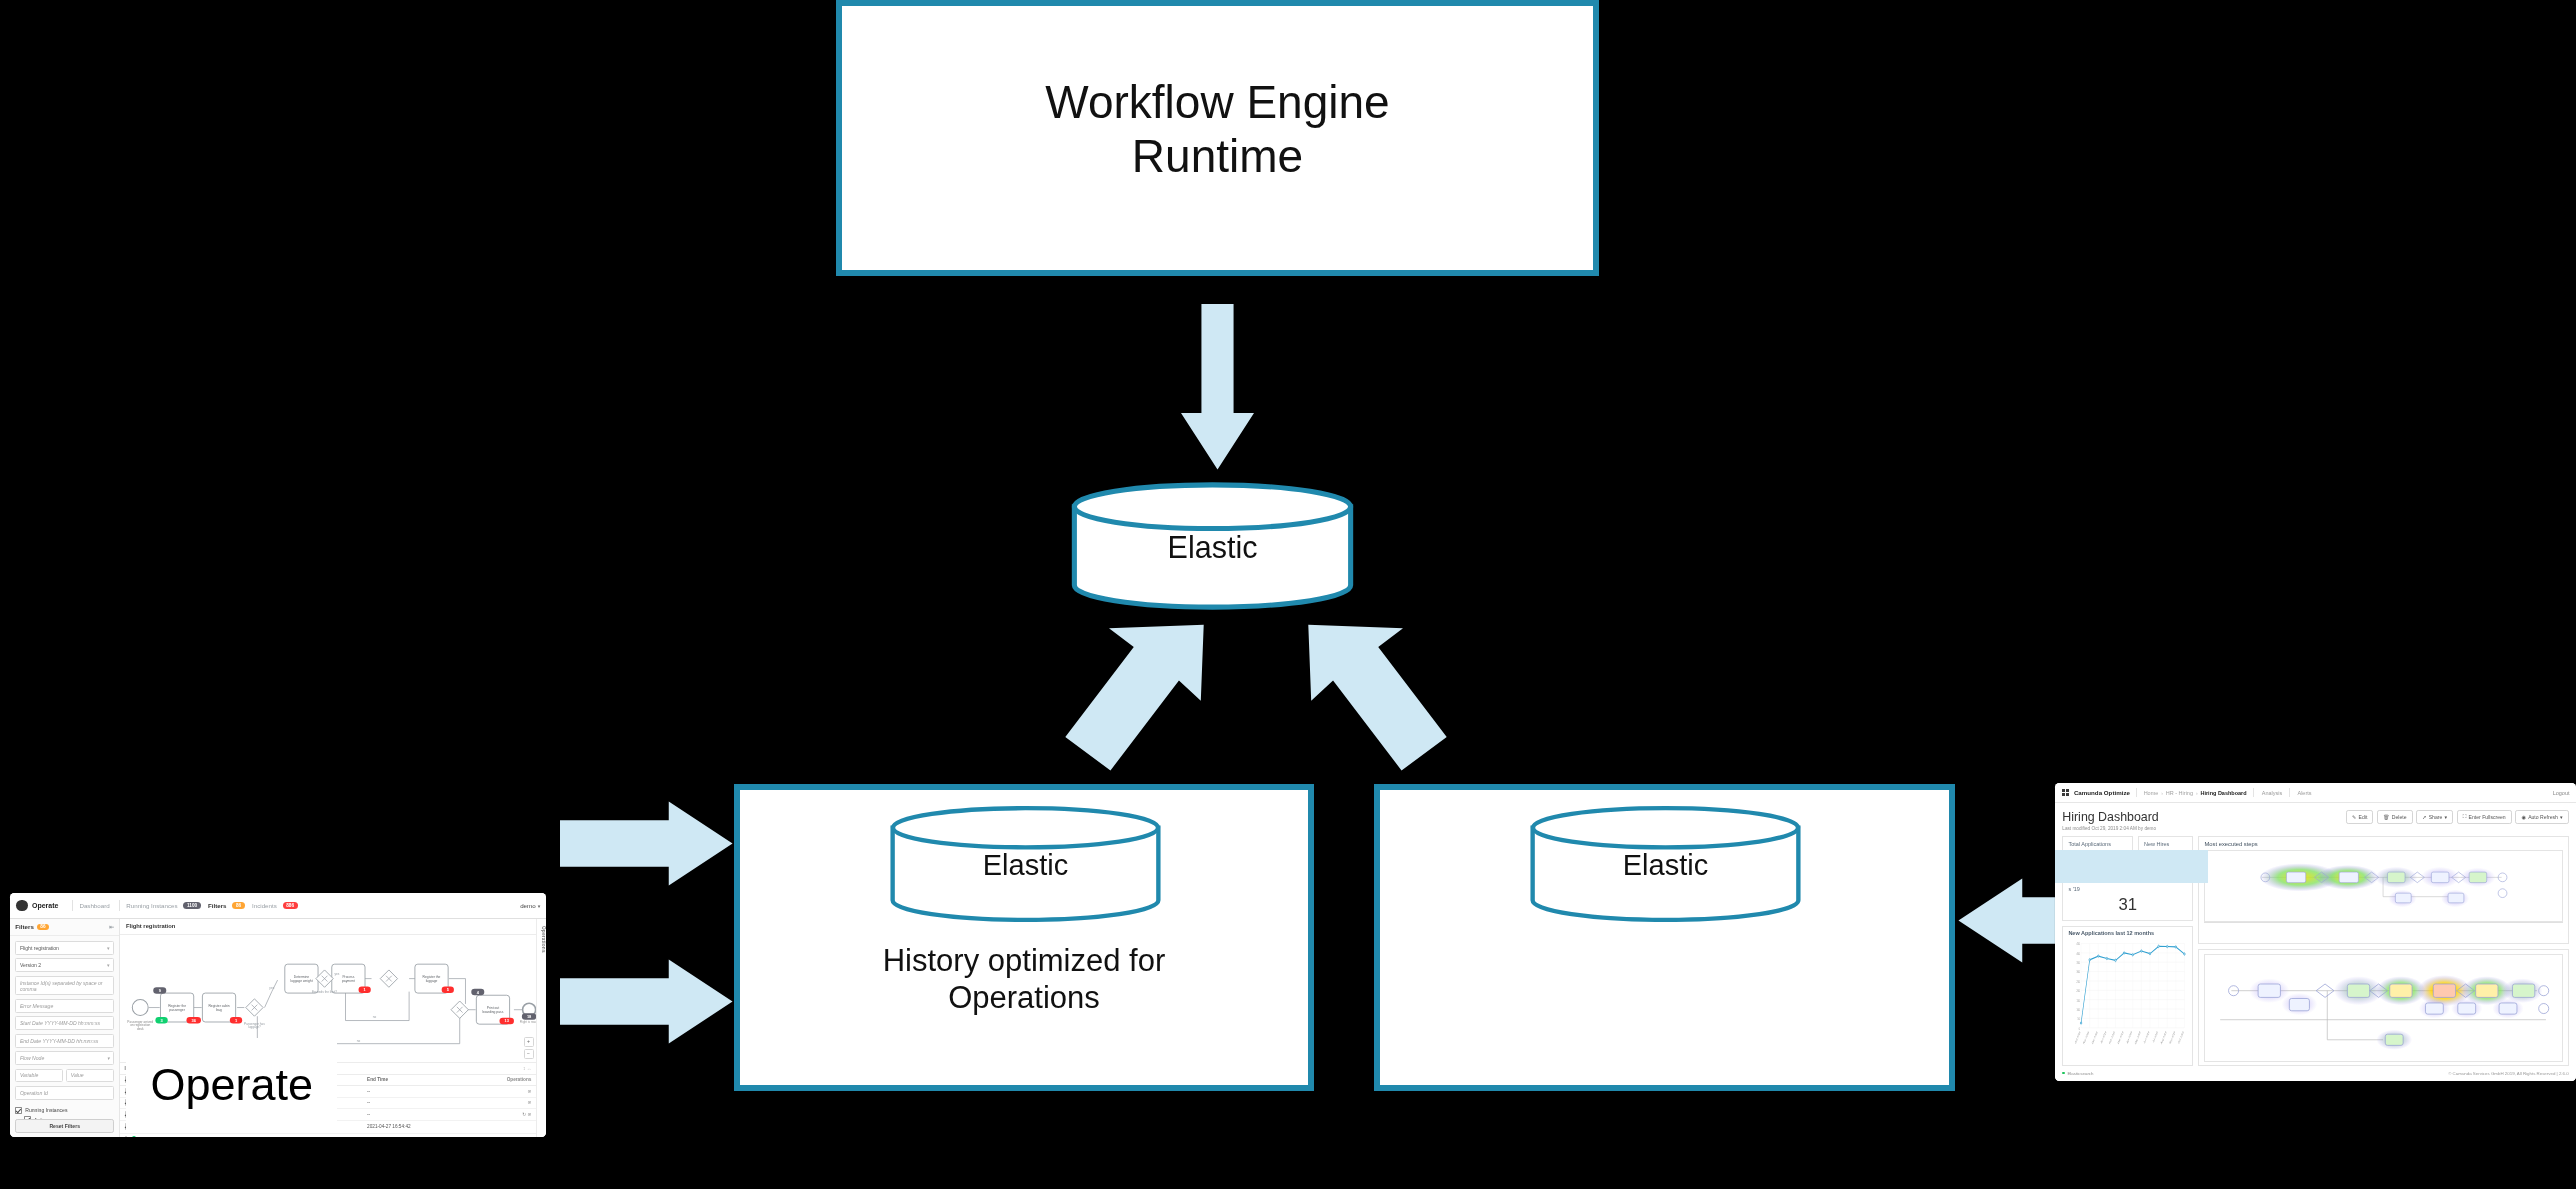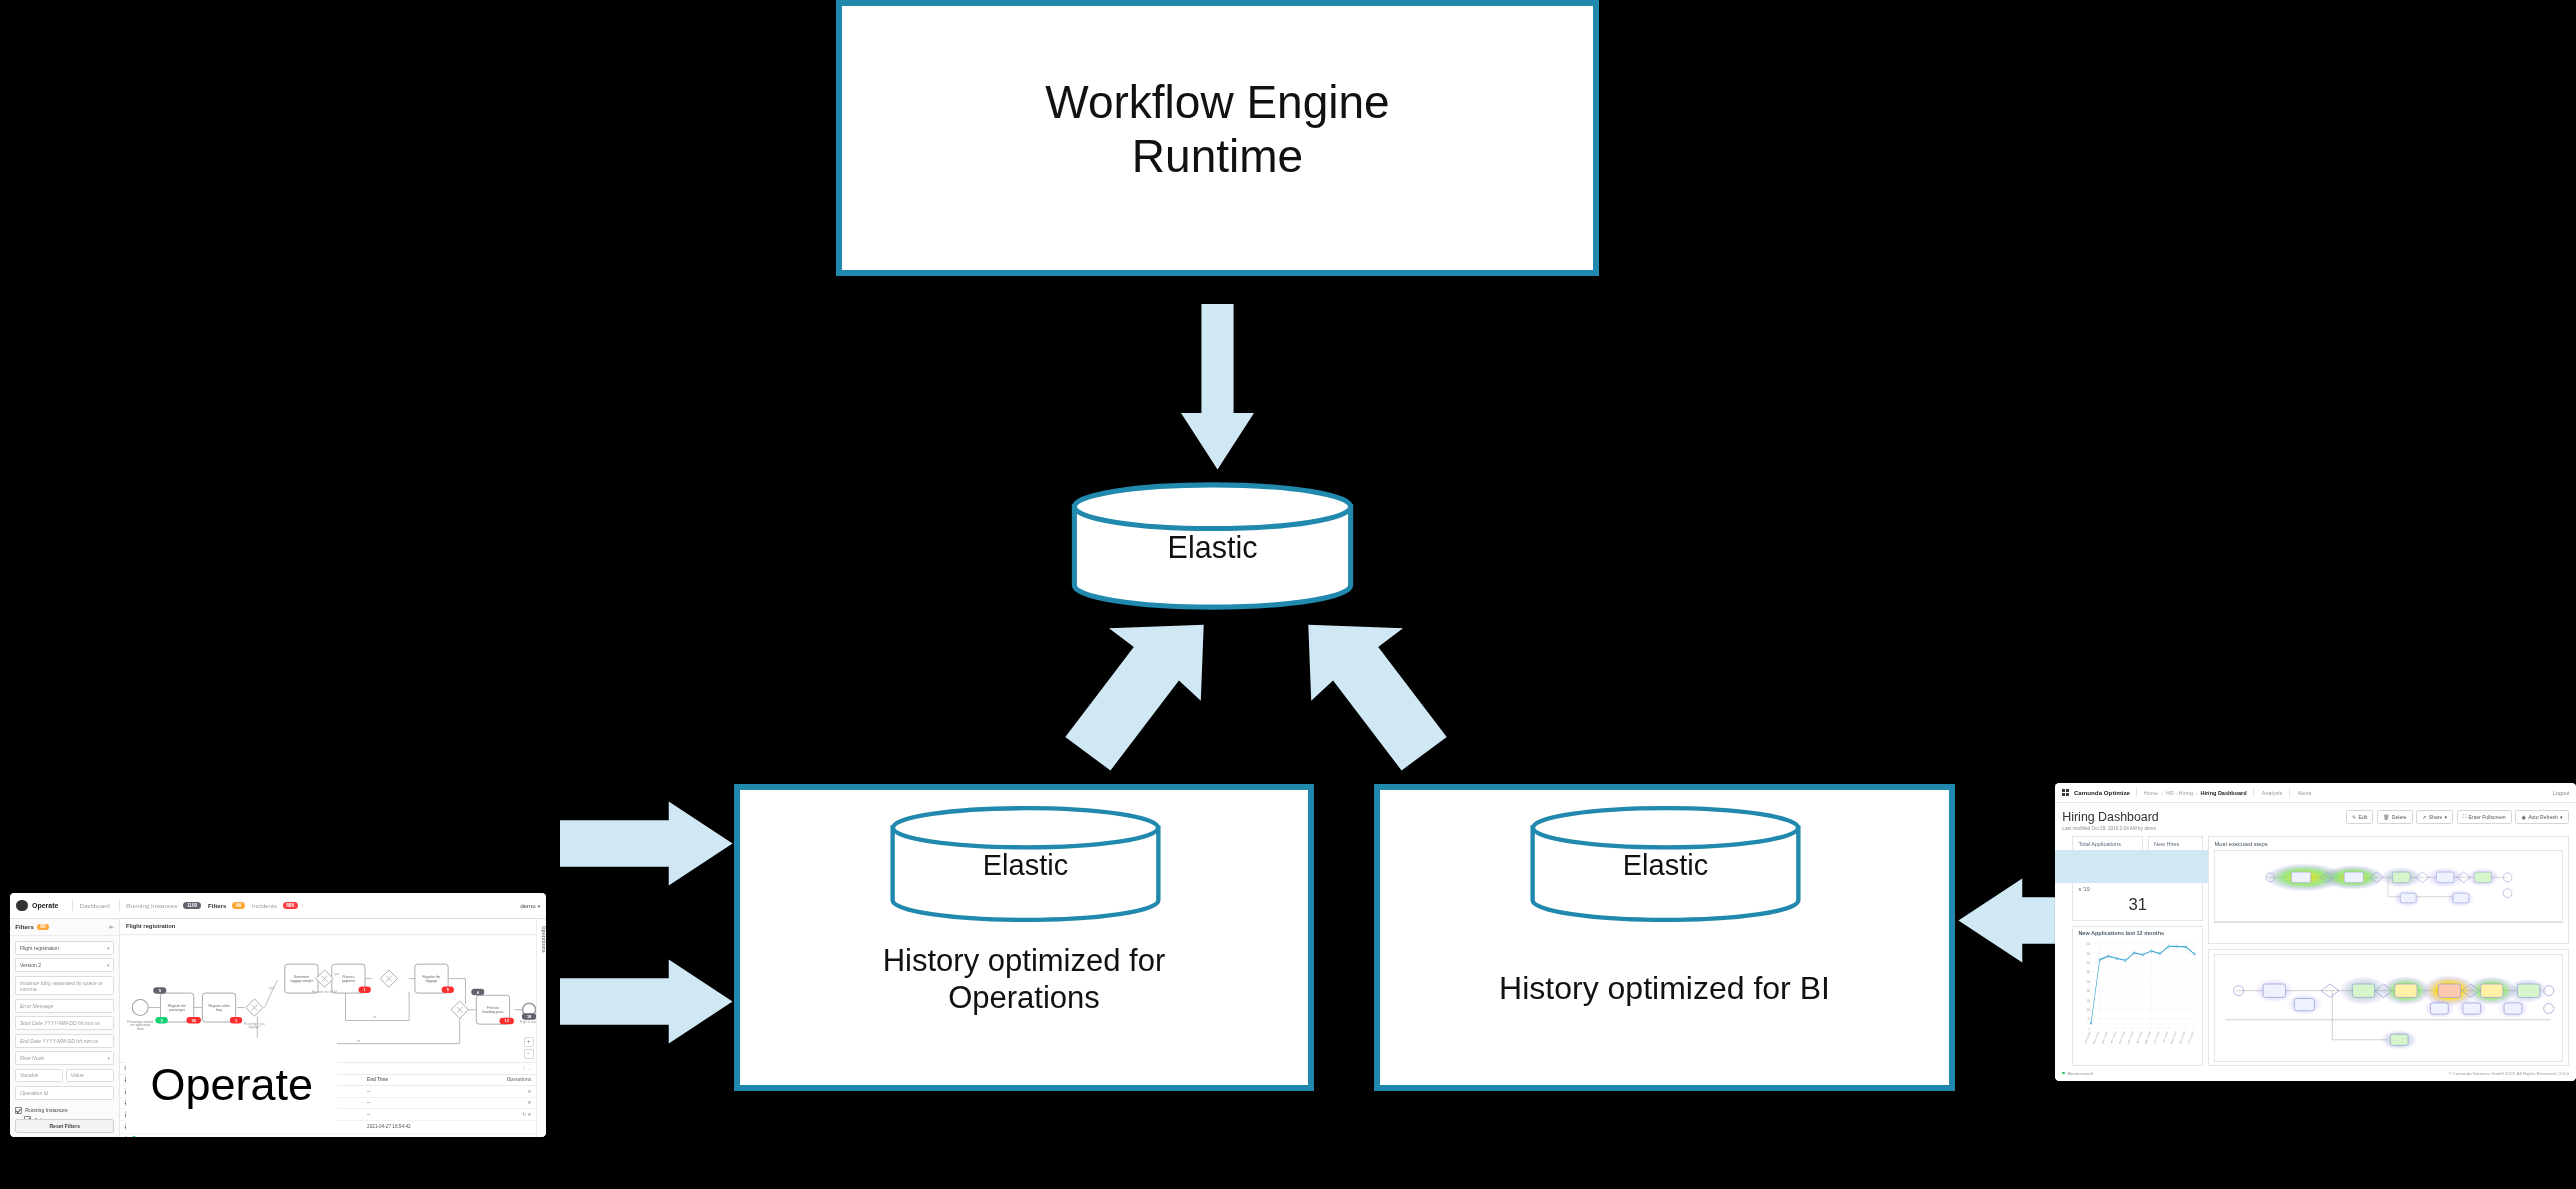--- a/index.html
+++ b/index.html
@@ -134,21 +134,21 @@
            display:flex;flex-direction:column;background:#fff;}
   .oz-titlerow{display:flex;align-items:center;}
   .oz-title{font-size:12.4px;color:#333;font-weight:400;}
   .oz-actions{margin-left:auto;display:flex;gap:3.6px;}
   .oz-btn{border:0.7px solid #d5d5d5;border-radius:2.2px;background:#fff;
           font-size:5.1px;color:#555;padding:2.5px 5.1px;display:flex;
           align-items:center;gap:2.2px;white-space:nowrap;}
   .oz-sub{font-size:4.7px;color:#8d8d8d;margin-top:2.9px;}
 
   .oz-grid{margin-top:5.1px;display:flex;gap:5.1px;flex:1;min-height:0;}
-  .oz-col-l{width:131px;flex:none;display:flex;flex-direction:column;gap:5.1px;margin-left:10px;}
+  .oz-col-l{width:131px;flex:none;display:flex;flex-direction:column;gap:5.1px;}
   .oz-col-r{flex:1;display:flex;flex-direction:column;gap:5.1px;min-width:0;}
   .oz-kpis{display:flex;gap:5.1px;}
   .oz-card{border:0.7px solid #e4e4e4;background:#fff;padding:3.6px 5.1px;box-sizing:border-box;}
   .oz-card-t{font-size:5.5px;color:#5c6b7a;}
   .oz-kpi{font-size:16.7px;color:#333;text-align:center;padding:2.9px 0 1.5px;}
   .oz-chart-t{font-size:5.5px;color:#4a5a6a;font-weight:700;}
   .oz-hm{border:0.7px solid #e4e4e4;background:#fff;flex:1;min-height:0;
          display:flex;align-items:center;justify-content:center;overflow:hidden;}
   .oz-footer{display:flex;align-items:center;margin-top:4.4px;}
   .oz-es{font-size:4.4px;color:#8d8d8d;display:flex;align-items:center;gap:2.2px;}
@@ -204,21 +204,20 @@
   </div>
 
   <div class="panel" style="left:1374px;top:784px;width:581px;height:307px;">
     <div class="cyl" style="left:149px;top:16px;width:273px;height:116px;">
       <svg viewBox="0 0 375 160" preserveAspectRatio="none">
         <path d="M5,30 L5,130 A182,27 0 0 0 370,130 L370,30 Z" fill="#ffffff" stroke="#2089ad" stroke-width="6"></path>
         <ellipse cx="187.5" cy="30" rx="182" ry="27" fill="#ffffff" stroke="#2089ad" stroke-width="6"></ellipse>
       </svg>
       <div class="cyl-label" style="font-size:29px;">Elastic</div>
     </div>
-    <div class="panel-title" style="top:180px;font-size:32px;">History optimized for BI</div>
   </div>
 
   <div class="arrow" style="left:560px;top:800px;width:174px;height:87px;">
     <svg viewBox="0 0 240 120" preserveAspectRatio="none">
       <polygon points="0,28 150,28 150,2 238,60 150,118 150,92 0,92" fill="#cfe8f4"></polygon>
     </svg>
   </div>
   <div class="arrow" style="left:560px;top:958px;width:174px;height:87px;">
     <svg viewBox="0 0 240 120" preserveAspectRatio="none">
       <polygon points="0,28 150,28 150,2 238,60 150,118 150,92 0,92" fill="#cfe8f4"></polygon>

